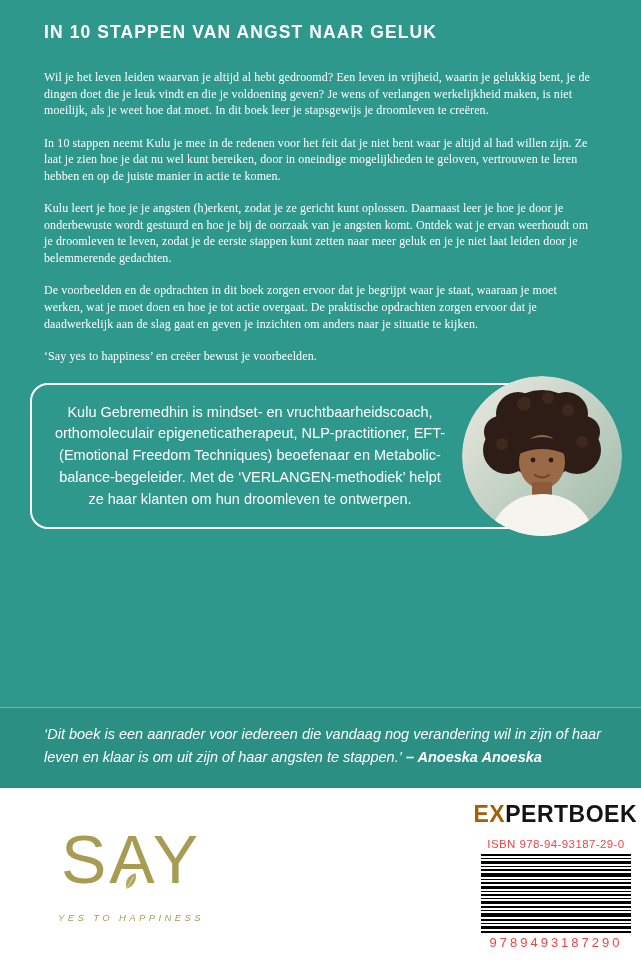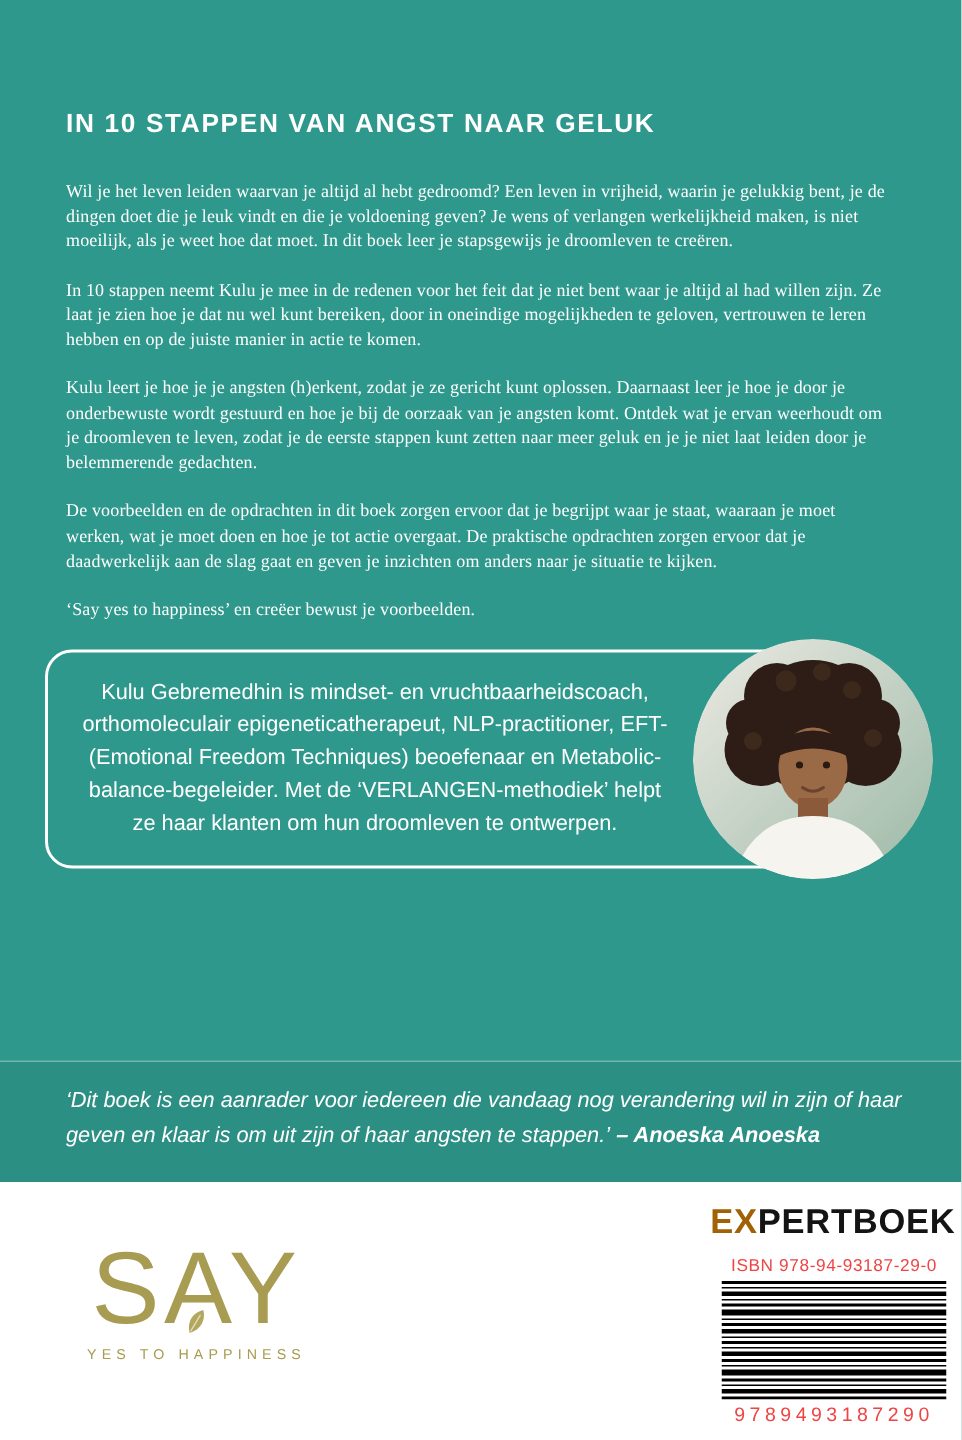--- a/index.html
+++ b/index.html
@@ -9,21 +9,21 @@
     width: 641px; height: 960px; background: #ffffff;
     position: relative; overflow: hidden;
     font-family: "Liberation Sans", sans-serif;
     margin: 0 auto;
   }
   
   .teal-section {
     position: relative;
     background: #2F988C;
     height: 788px;
-    padding: 72px 44px 90px 44px;
+    padding: 22px 44px 90px 44px;
     color: #ffffff;
   }
   .heading {
     font-size: 17.5px; font-weight: bold; letter-spacing: 1.1px;
     margin: 0 0 26px 0;
   }
   .para {
     font-size: 12px; line-height: 1.38; margin: 0 0 16px 0;
     letter-spacing: 0.1px;
     font-family: Liberation Serif, serif;
@@ -63,22 +63,23 @@
   .say-word {
     font-size: 68px; line-height: 58px; letter-spacing: 3px;
     font-weight: 400;
   }
   .say-leaf {
     position: absolute; left: 50%; top: 42px;
     transform: translateX(-50%) rotate(-14deg);
     line-height: 0;
   }
   .say-tagline {
-    font-size: 9.5px; letter-spacing: 3.4px; margin-top: 10px;
+    font-size: 9.5px; letter-spacing: 3.4px; margin-top: 24px;
     white-space: nowrap;
+    font-style: italic;
   }
   .pub-logo {
     position: absolute; top: 13px; right: 4px;
     font-size: 23px; font-weight: bold; color: #141414;
     letter-spacing: 0.5px;
   }
   .pub-accent { color: #a16207; }
   .pub-bold { font-weight: 900; text-align: center; }
   .isbn-block {
     position: absolute; top: 50px; right: 6px; width: 158px;
@@ -142,21 +143,21 @@
             <circle cx="89" cy="84" r="2.4" fill="#2a1a12"></circle>
             <path d="M73 99 Q80 104 87 99" stroke="#6b432c" stroke-width="2" fill="none" stroke-linecap="round"></path>
             <rect x="70" y="106" width="20" height="18" fill="#8a5a3b"></rect>
             <path d="M26 160 Q40 118 80 118 Q120 118 134 160 Z" fill="#f6f4ef"></path>
           </g>
         </svg>
       </span>
     </div>
 
     <div class="quote-band">
-      <span class="quote-text">‘Dit boek is een aanrader voor iedereen die vandaag nog verandering wil in zijn of haar geven en klaar is om uit zijn of haar angsten te stappen.’</span>
+      <span class="quote-text">‘Dit boek is een aanrader voor iedereen die vandaag nog verandering wil in zijn of haar leven en klaar is om uit zijn of haar angsten te stappen.’</span>
       <strong class="quote-attrib">– Anoeska Anoeska</strong>
     </div>
   </div>
 
   <div class="footer">
 
     <div class="say-logo">
       <div class="say-word">SAY</div>
       <span class="say-leaf">
         <svg width="18" height="18" viewBox="0 0 20 20">

